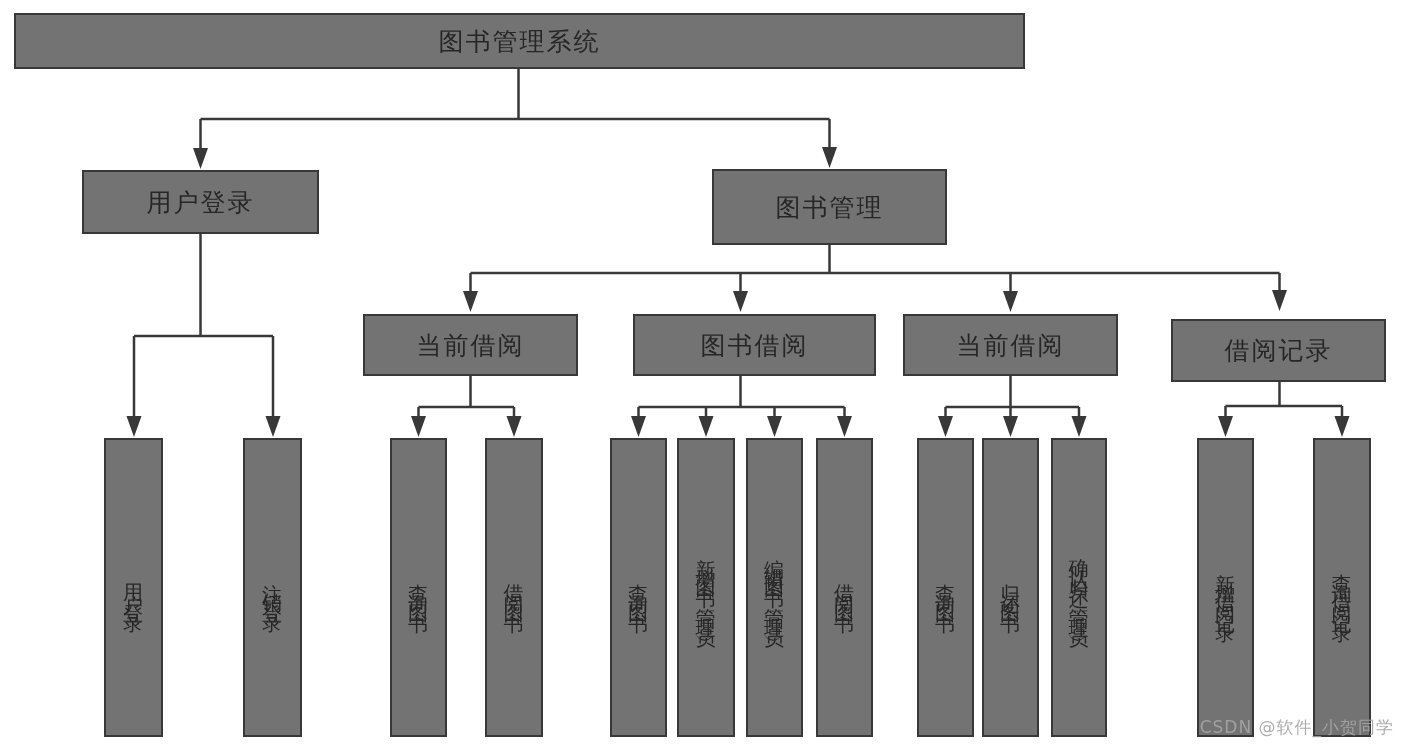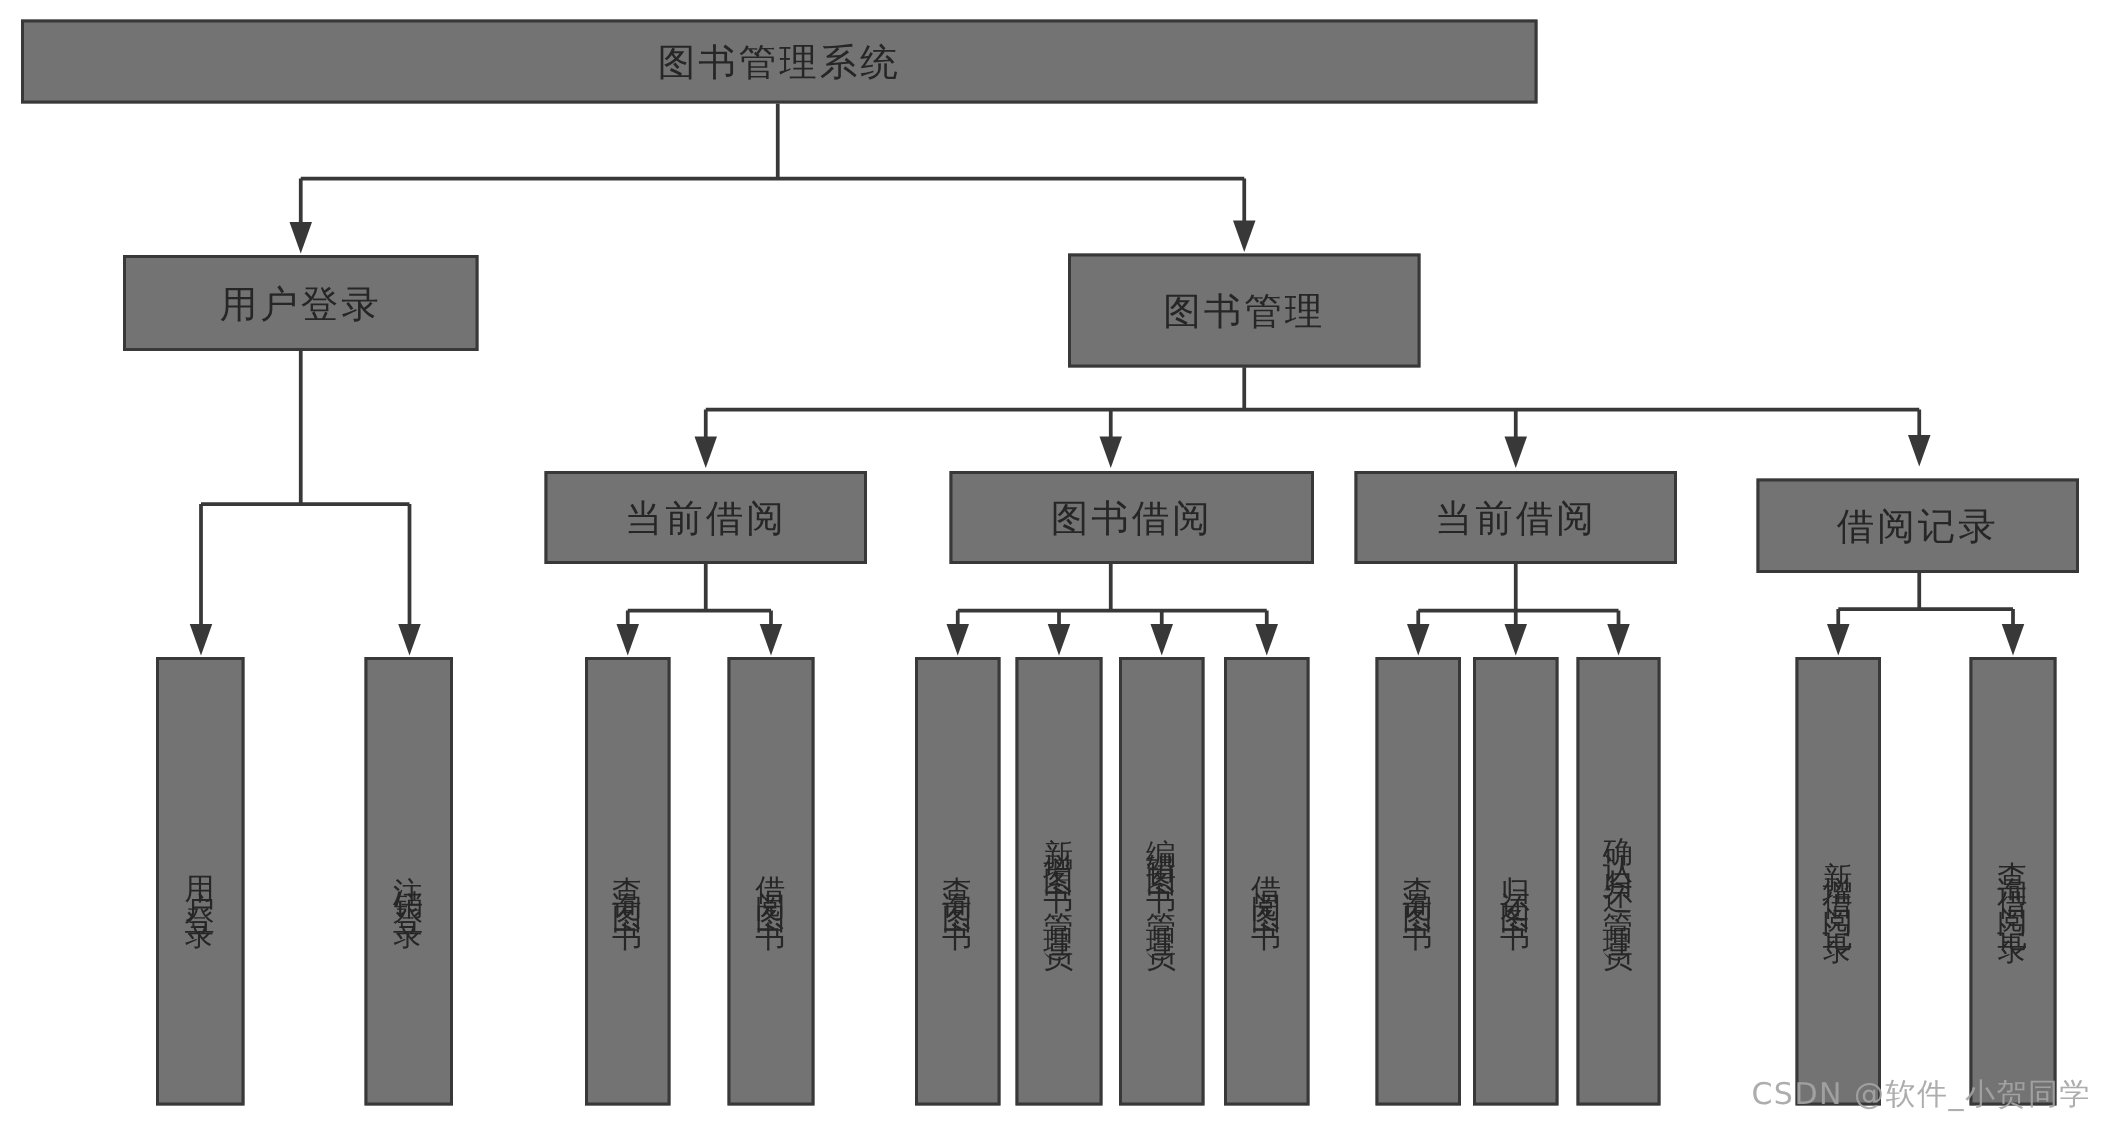--- a/index.html
+++ b/index.html
@@ -56,21 +56,21 @@
   .lf7  { left: 816px;  width: 57px; }
   .lf8  { left: 917px;  width: 57px; }
   .lf9  { left: 982px;  width: 57px; }
   .lf10 { left: 1051px; width: 56px; }
   .lf11 { left: 1197px; width: 57px; }
   .lf12 { left: 1313px; width: 58px; }
   .watermark {
     position: absolute;
     right: 11px;
     top: 716px;
-    font-size: 20px;
+    font-size: 17px;
     letter-spacing: 1px;
     color: #a5a5a5;
     opacity: 0.9;
     white-space: nowrap;
   }
 </style>
 </head>
 <body>
 
 <div class="stage">

